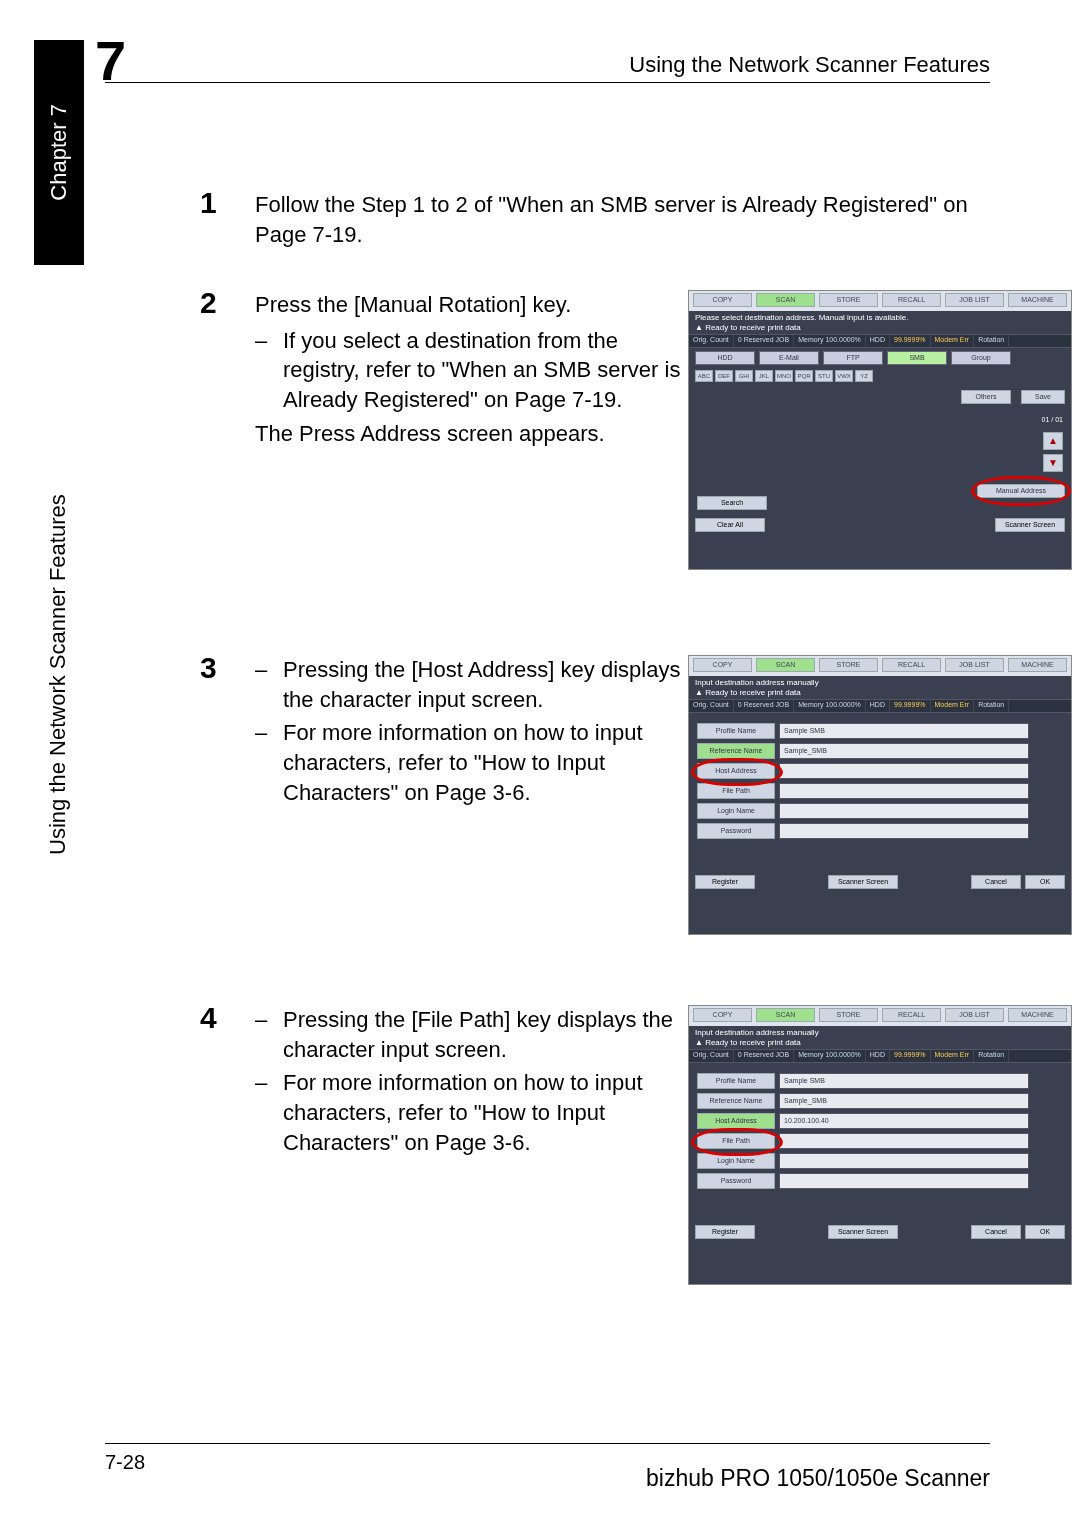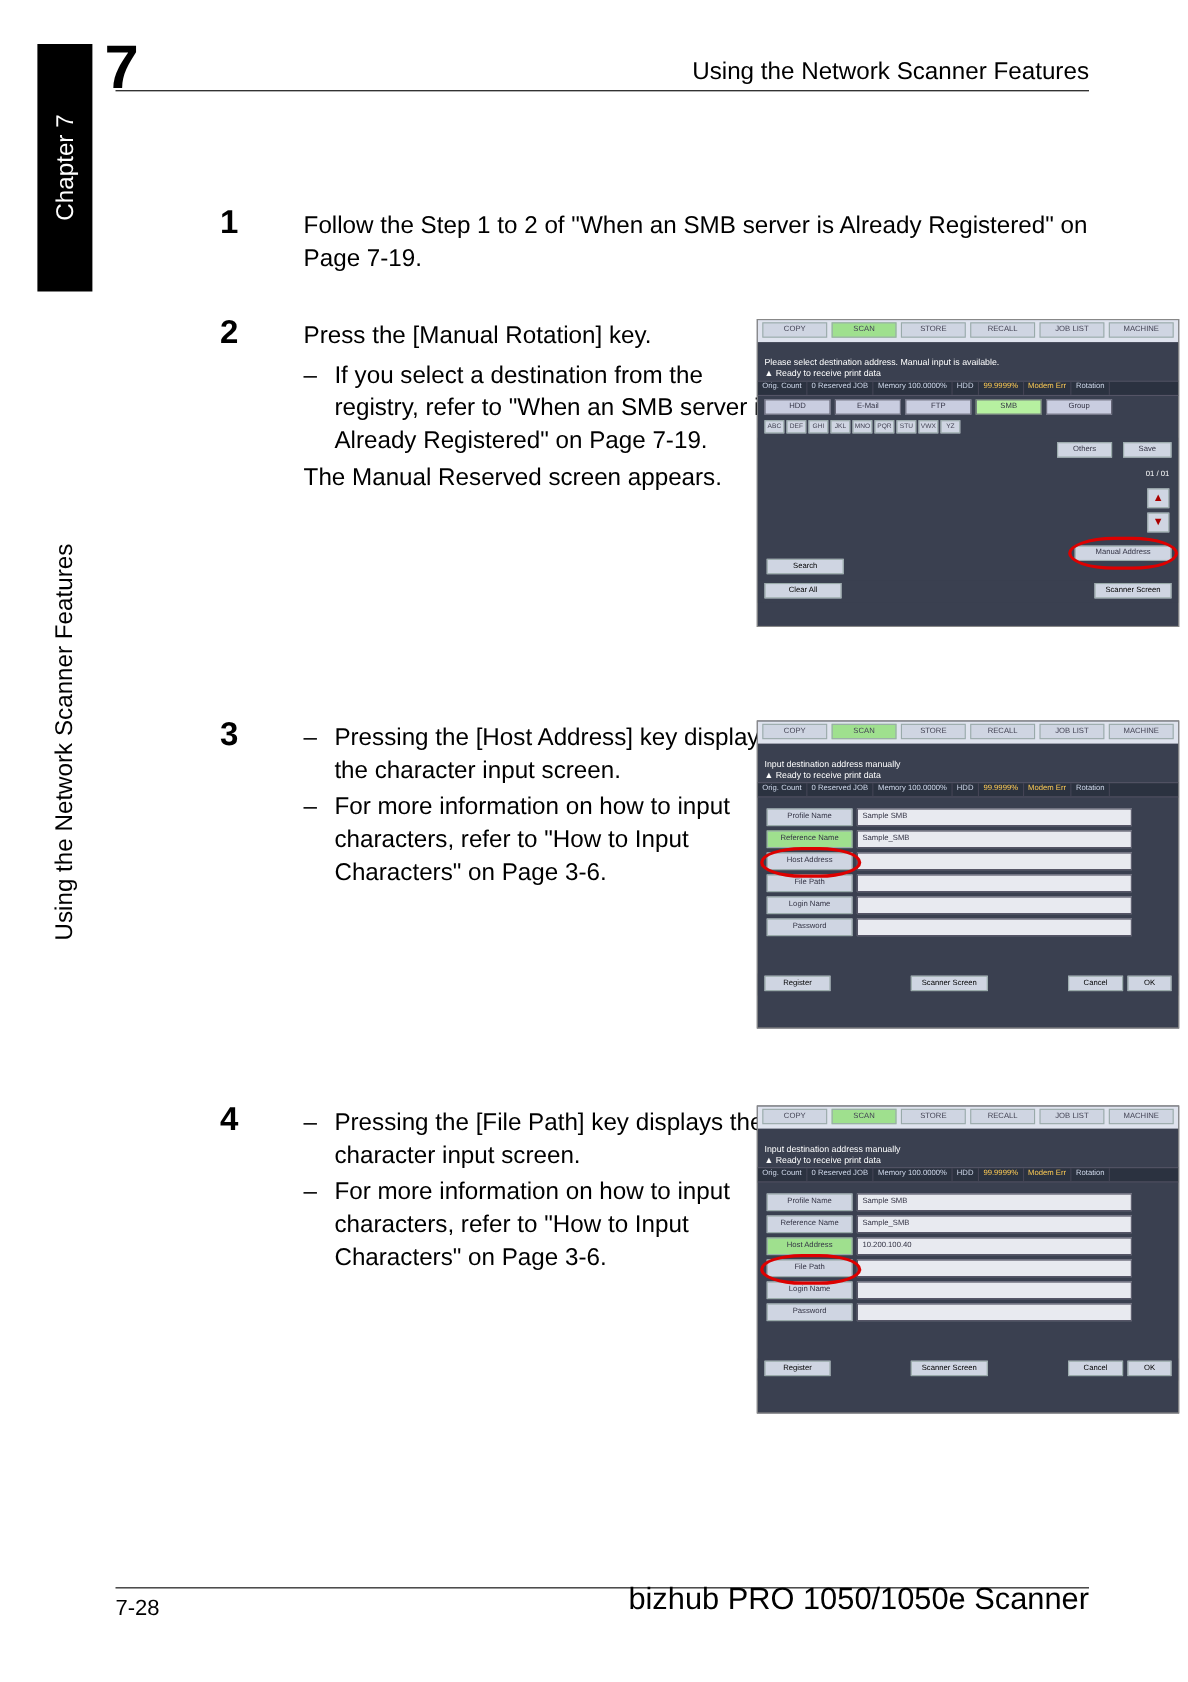--- a/index.html
+++ b/index.html
@@ -45,40 +45,40 @@
   }
 
   .step {
     position: absolute; left: 200px;
     width: 790px;
   }
   .step .num {
     position: absolute; left: 0; top: -4px;
     font-size: 30px; font-weight: bold;
   }
-  .step .body { margin-left: 76px; }
+  .step .body { margin-left: 55px; }
   .step .body p { font-size: 22px; line-height: 1.35; margin-bottom: 6px; }
   .step .body ul { list-style: none; }
   .step .body ul li { font-size: 22px; line-height: 1.35; position: relative; padding-left: 28px; margin-bottom: 4px; }
   .step .body ul li::before { content: "–"; position: absolute; left: 0; top: 0; }
   .narrow { width: 430px; }
 
   .shot {
     position: absolute;
     width: 384px;
     background: #3a4050;
     border: 1px solid #888;
   }
   .shot .topbar {
     height: 20px; background: #dfe3ee;
     display: flex; gap: 4px; padding: 2px 4px;
   }
   .tbtn { flex: 1; height: 14px; background: #cfd5e2; border: 1px solid #9aa; font-size: 7px; color:#445; text-align:center; line-height:12px; overflow:hidden;}
   .tbtn.g { background: #9fe08e; }
-  .shot .msg { color:#fff; font-size:8px; padding:15px 6px 1px; line-height:1.1; }
+  .shot .msg { color:#fff; font-size:8px; padding:3px 6px 1px; line-height:1.1; }
   .shot .status { height:14px; background:#2b3240; border-top:1px solid #556; border-bottom:1px solid #556; display:flex; font-size:7px; color:#cfd8ea;}
   .shot .status span{padding:1px 4px; border-right:1px solid #445;}
   .shot .status .y{color:#ffcc55;}
   .tabrow { height:20px; display:flex; gap:4px; padding:3px 6px; }
   .tab { flex:1; max-width:60px; height:14px; background:#c9cde0; border:1px solid #667; font-size:7px; color:#334; text-align:center; line-height:12px;}
   .tab.sel{ background:#b6f0a0;}
   .letters { height:18px; padding:2px 6px; display:flex; gap:2px;}
   .lk { width:18px; height:12px; background:#cfd5e2; border:1px solid #9aa; font-size:6px; text-align:center; line-height:10px; color:#445;}
   .canvas { position:relative; height:130px; background:#3a4050;}
   .ob { position:absolute; width:50px; height:14px; background:#cfd5e2; border:1px solid #9aa; font-size:7px; color:#334; text-align:center; line-height:12px;}
@@ -89,21 +89,21 @@
   .ring { position:absolute; border:3px solid #d00; border-radius:50%/60%; }
 
   .form { position:relative; height:160px; padding:10px 8px 4px;}
   .frow { display:flex; margin-bottom:4px; align-items:center;}
   .flab { width:78px; height:16px; background:#cfd5e2; border:1px solid #9aa; font-size:7px; color:#334; text-align:center; line-height:14px; margin-right:4px;}
   .fval { flex:1; max-width:250px; height:16px; background:#e8eaf0; border:1px solid #556; font-size:7px; color:#334; padding-left:4px; line-height:14px;}
   .frow.hl .flab { background:#9fe08e;}
 
   .bot-rule { position: absolute; left: 105px; bottom: 85px; width: 885px; height: 1px; background: #000; }
   .pn-left { position:absolute; left:105px; bottom:55px; font-size:20px;}
-  .pn-right { position:absolute; right:90px; bottom:59px; font-size:28px;}
+  .pn-right { position:absolute; right:90px; bottom:37px; font-size:23px;}
 </style>
 </head>
 <body>
 
 <div class="page">
 
   <div class="sidebar">
     <span>Chapter 7</span>
   </div>
   <div class="side-label">Using the Network Scanner Features</div>
@@ -120,21 +120,21 @@
     </div>
   </div>
 
   <div class="step" style="top:290px;">
     <div class="num">2</div>
     <div class="body narrow">
       <p>Press the [Manual Rotation] key.</p>
       <ul>
         <li>If you select a destination from the registry, refer to "When an SMB server is Already Registered" on Page 7-19.</li>
       </ul>
-      <p>The Manual Reserved screen appears.</p>
+      <p>The Press Address screen appears.</p>
     </div>
   </div>
 
   <div class="step" style="top:655px;">
     <div class="num">3</div>
     <div class="body narrow">
       <ul>
         <li>Pressing the [Host Address] key displays the character input screen.</li>
         <li>For more information on how to input characters, refer to "How to Input Characters" on Page 3-6.</li>
       </ul>

